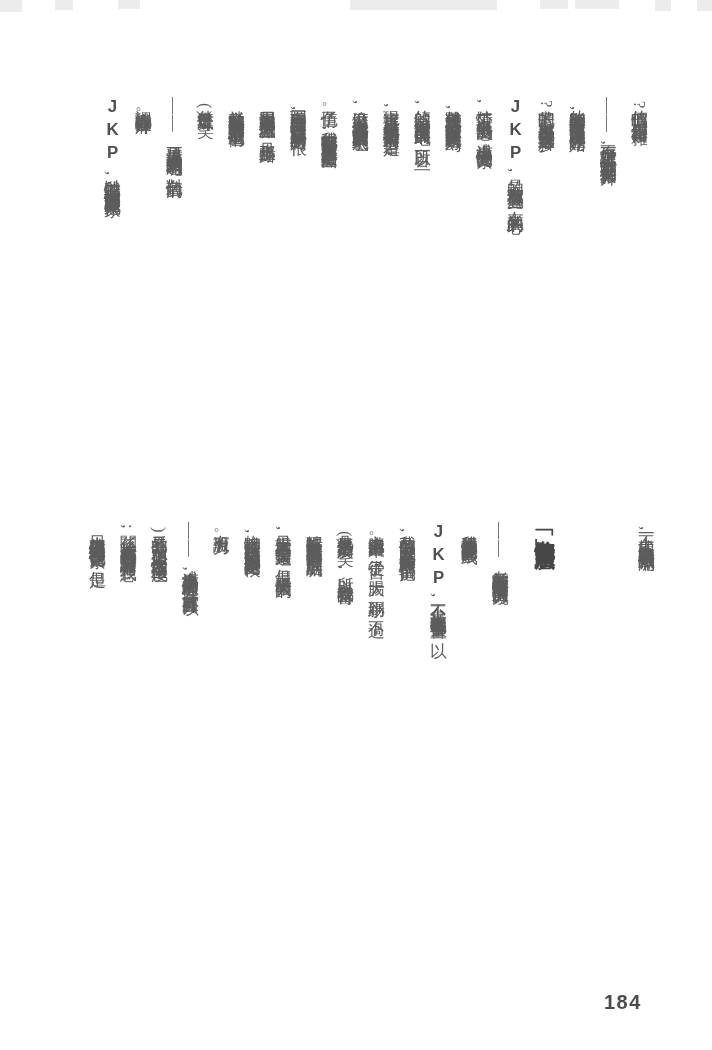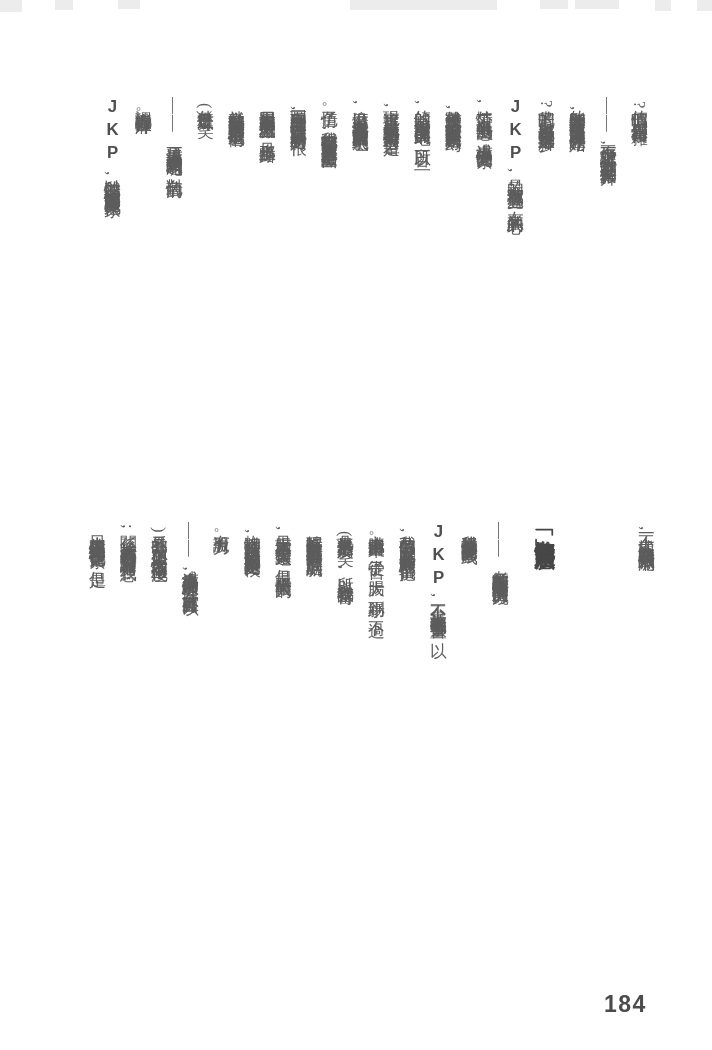--- a/index.html
+++ b/index.html
@@ -46,21 +46,21 @@
     color: #474747;
     padding-block-start: 56px;
     margin-left: 11px;
     margin-right: 11px;
   }
   .page-number {
     position: absolute;
     left: 604px; top: 991px;
     font-family: "Liberation Sans", sans-serif;
     font-weight: bold;
-    font-size: 23px;
+    font-size: 20px;
     letter-spacing: 1.5px;
     color: #4c4c4c;
   }
 </style>
 </head>
 <body>
 
 <div class="paper">
 
   <div class="smudge" style="left:0;   top:0; width:22px;  height:12px;"></div>

